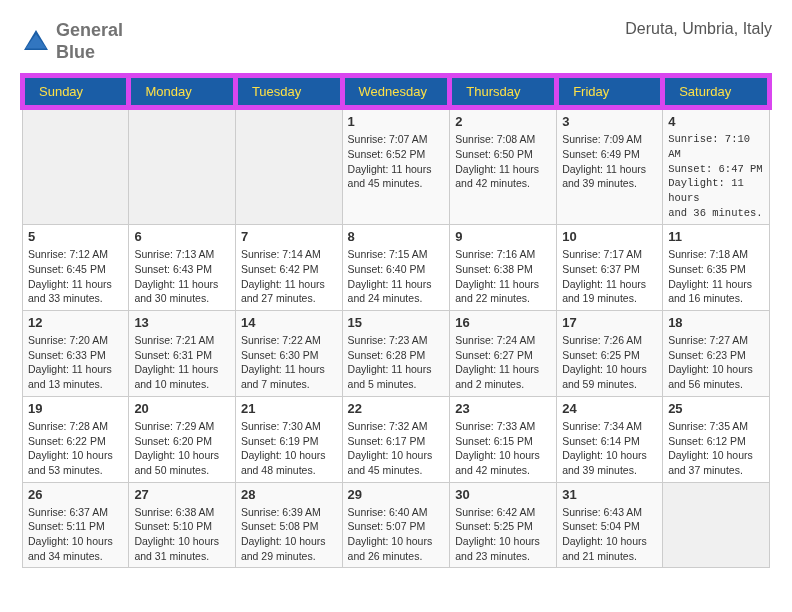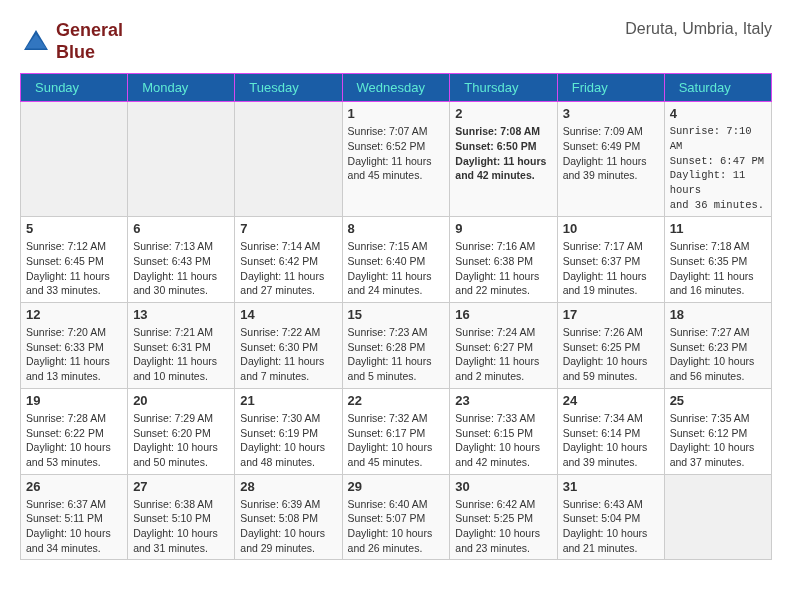--- a/index.html
+++ b/index.html
@@ -21,21 +21,21 @@
       align-items: center;
       gap: 4px;
     }
     .logo-text {
       font-size: 18px;
       font-weight: bold;
       color: #333;
       line-height: 1.2;
     }
     .logo-text span {
-      color: #7f1d1d;
+      color: #737373;
     }
     .logo-icon {
       width: 32px;
       height: 32px;
     }
     .title-block {
       text-align: right;
     }
     .month-title {
       font-size: 36px;
@@ -47,26 +47,26 @@
       font-size: 16px;
       color: #555;
     }
     table {
       width: 100%;
       border-collapse: collapse;
       font-size: 11px;
     }
     thead tr th {
       background: #1a5da6;
-      color: #5eead4;
+      color: #fde047;
       text-align: left;
       padding: 6px 14px;
       font-size: 13px;
       font-weight: normal;
-      border: 1px solid #d946ef;
+      border: 5px solid #d946ef;
     }
     tbody tr td {
       border: 1px solid #ccc;
       vertical-align: top;
       padding: 4px 5px;
       width: 108px;
       min-height: 80px;
       color: #333;
     }
     tbody tr:nth-child(odd) td {
@@ -126,21 +126,21 @@
         <td class="empty-cell"></td>
         <td>
           <div class="day-number">1</div>
           <div class="day-info" style="white-space: pre-line;">Sunrise: 7:07 AM
 Sunset: 6:52 PM
 Daylight: 11 hours
 and 45 minutes.</div>
         </td>
         <td>
           <div class="day-number">2</div>
-          <div class="day-info" style="white-space: pre-line; font-weight: bold;">Sunrise: 7:08 AM
+          <div class="day-info" style="white-space: pre-line;">Sunrise: 7:08 AM
 Sunset: 6:50 PM
 Daylight: 11 hours
 and 42 minutes.</div>
         </td>
         <td>
           <div class="day-number">3</div>
           <div class="day-info" style="white-space: pre-line;">Sunrise: 7:09 AM
 Sunset: 6:49 PM
 Daylight: 11 hours
 and 39 minutes.</div>

